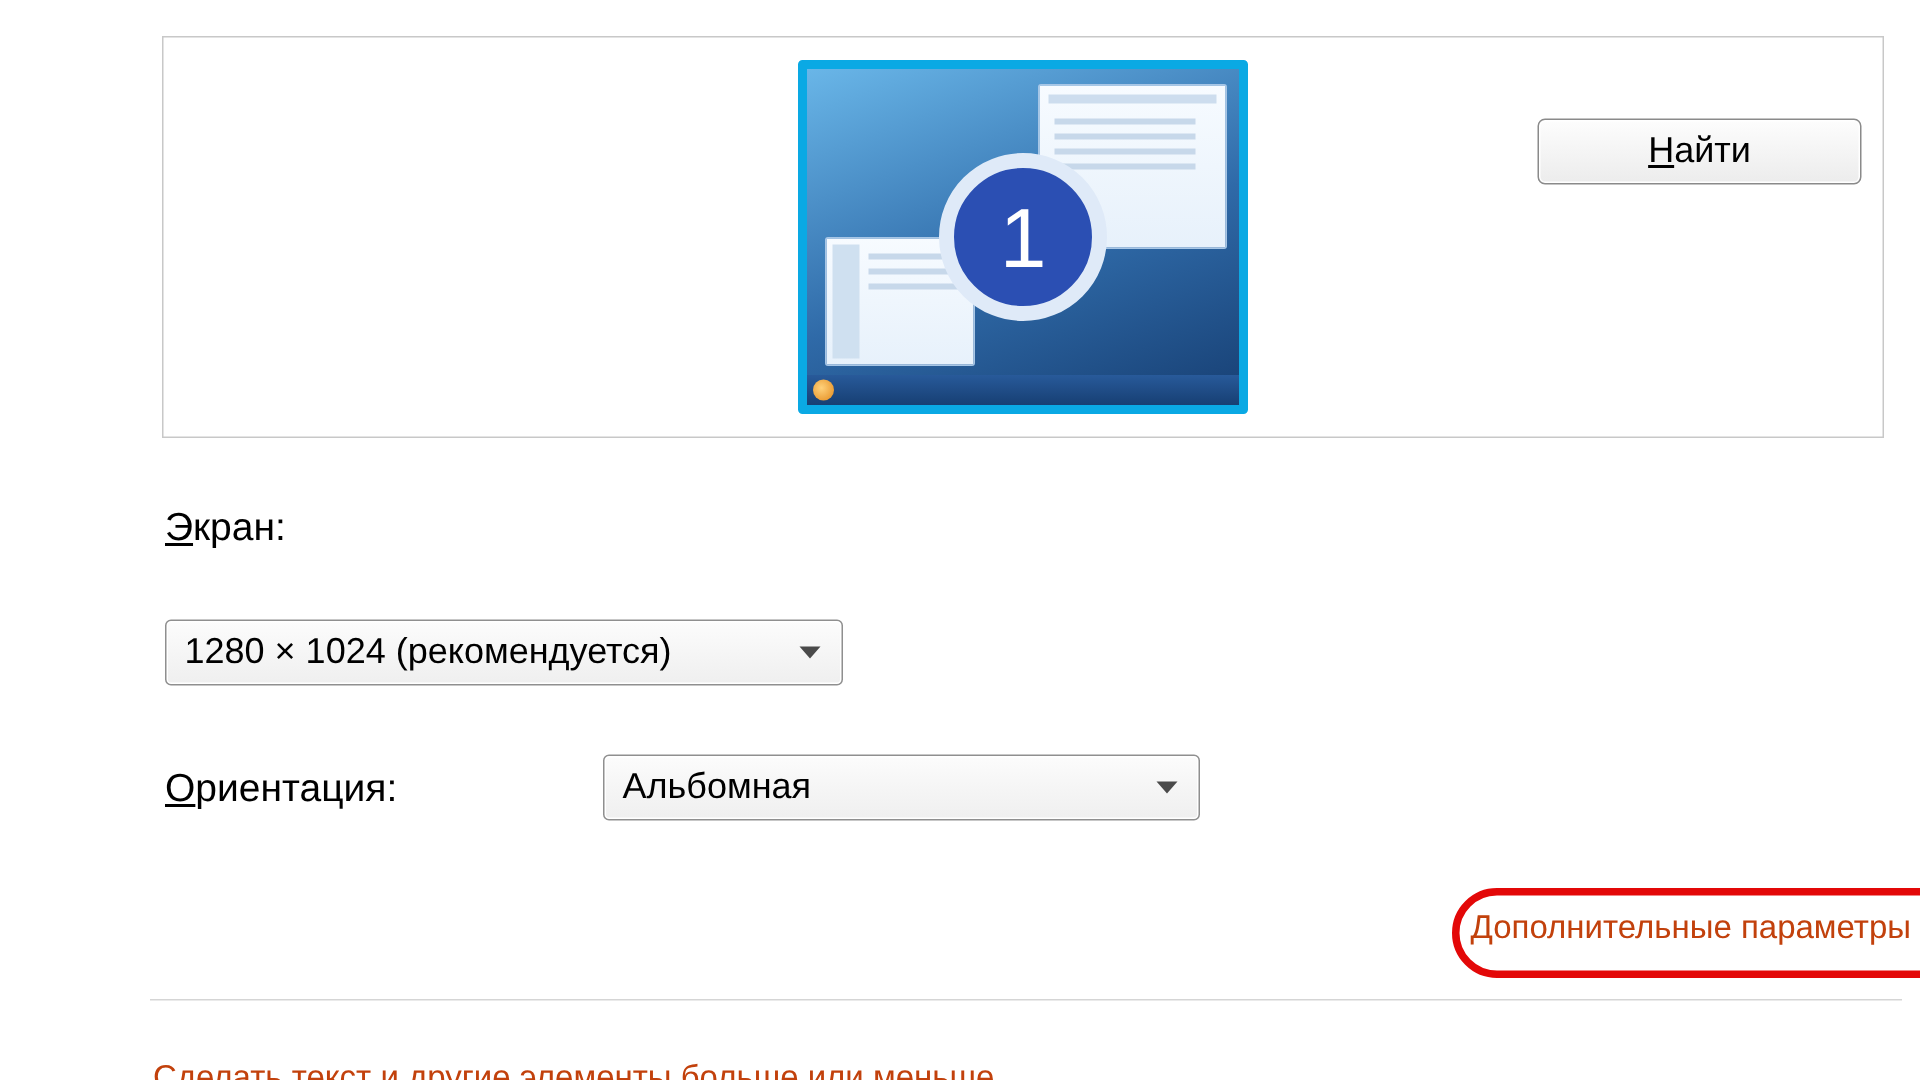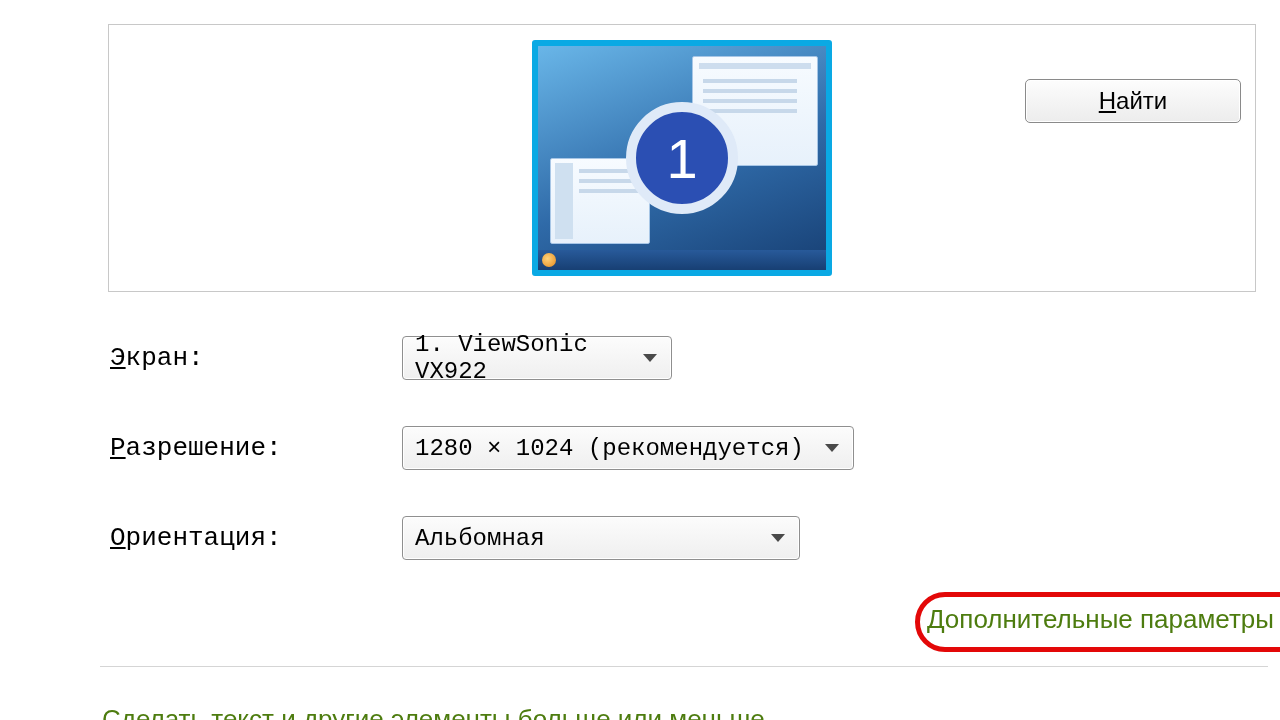--- a/index.html
+++ b/index.html
@@ -135,21 +135,20 @@
   }
   .winbtn .ul { text-decoration: underline; }
   .form-area {
     margin-left: 100px;
     margin-top: 44px;
   }
   .form-row {
     display:flex;
     align-items:center;
     margin-bottom: 46px;
-    font-family: Liberation Mono, monospace;
   }
   .form-label {
     width: 292px;
     font-size: 26px;
     color:#000;
   }
   .form-label .ul { text-decoration: underline; }
   .dropdown {
     height: 44px;
     display:flex;
@@ -170,23 +169,23 @@
     transform: translateY(-50%);
     width: 0; height: 0;
     border-left: 7px solid transparent;
     border-right: 7px solid transparent;
     border-top: 8px solid #4a4a4a;
   }
   .dd-screen { width: 270px; }
   .dd-res   { width: 452px; }
   .dd-orient{ width: 398px; }
   .link {
-    color: #4d7c0f;
+    color: #c2410c;
     cursor: pointer;
-    font-size: 26px;
+    font-size: 22px;
     text-decoration: none;
   }
   .adv-wrap {
     position: absolute;
     right: 6px;
     top: 604px;
   }
   .red-circle {
     position:absolute;
     left:-12px; top:-12px;
@@ -243,30 +242,23 @@
         <span class="ul">Н</span><span>айти</span>
       </button>
     </div>
   </div>
 
   <div class="form-area">
     <div class="form-row">
       <div class="form-label">
         <span class="ul">Э</span><span>кран:</span>
       </div>
-      <div class="dropdown dd-screen">
-        <span>1. ViewSonic VX922</span>
-        <span class="arrow"></span>
-      </div>
     </div>
 
     <div class="form-row">
-      <div class="form-label">
-        <span class="ul">Р</span><span>азрешение:</span>
-      </div>
       <div class="dropdown dd-res">
         <span>1280 × 1024 (рекомендуется)</span>
         <span class="arrow"></span>
       </div>
     </div>
 
     <div class="form-row" style="margin-bottom:0;">
       <div class="form-label">
         <span class="ul">О</span><span>риентация:</span>
       </div>

